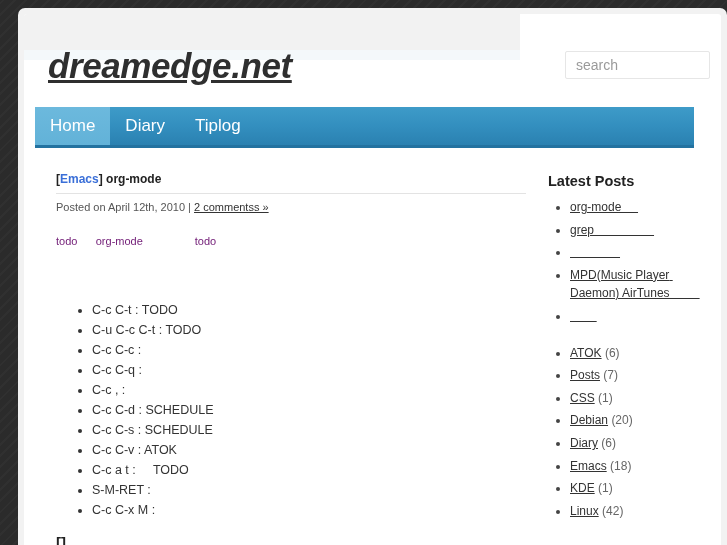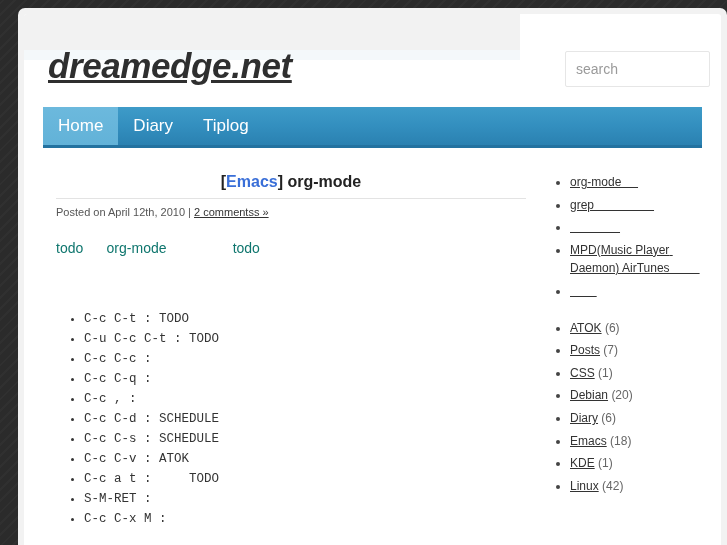--- a/index.html
+++ b/index.html
@@ -73,36 +73,36 @@
     white-space: nowrap;
   }
   #search-wrap {
     position: absolute;
     right: 11px;
     top: 37px;
     width: 145px;
   }
   #search-input {
     width: 145px;
-    height: 36px;
+    height: 28px;
     border: 1px solid #e6e6e6;
     border-radius: 2px;
     padding: 0 10px;
     font-size: 14px;
     font-family: "Liberation Sans", sans-serif;
     color: #555;
     background: #fff;
     outline: none;
   }
   #search-input::placeholder { color: #9a9a9a; }
 
   
   #nav {
     position: absolute;
-    left: 19px;
+    left: 11px;
     top: 93px;
     width: 659px;
     height: 41px;
     background: linear-gradient(to bottom, #3e9bc8 0%, #3490c0 45%, #2a81b1 100%);
     border-bottom: 3px solid #2372a0;
     display: flex;
     align-items: stretch;
   }
   .nav-item {
     display: flex;
@@ -135,56 +135,54 @@
   }
   #side-col {
     position: absolute;
     left: 524px;
     top: 22px;
     width: 165px;
   }
 
   
   #post-title {
-    font-size: 16px;
+    font-size: 12px;
     font-weight: bold;
     color: #222;
     margin: 0 0 7px 0;
     padding-bottom: 7px;
     border-bottom: 1px solid #e3e3e3;
     line-height: 1.1;
-    text-align: center;
   }
   #post-title .cat-link {
     color: #3a6fd8;
     text-decoration: none;
     cursor: pointer;
   }
   #post-meta {
     font-size: 11px;
     color: #555;
     margin: 0 0 20px 0;
   }
   #post-meta .cmt {
     color: #333;
     text-decoration: underline;
     cursor: pointer;
   }
   #post-para {
-    font-size: 14px;
-    color: #0f766e;
+    font-size: 11px;
+    color: #701a75;
     margin: 0 0 50px 0;
     white-space: pre;
     line-height: 1.5;
   }
   #key-list {
     list-style: disc;
-    margin: 4px;
+    margin: 12px;
     padding-left: 24px;
-    font-family: Liberation Mono, monospace;
   }
   #key-list li {
     font-size: 12.5px;
     color: #333;
     line-height: 1.6;
     white-space: pre;
   }
   #next-heading {
     margin-top: 14px;
     font-size: 15px;
@@ -273,20 +271,21 @@
           <li>S-M-RET :</li>
           <li>C-c C-x M :</li>
         </ul>
 
         <div id="next-heading"><span>[</span><a class="cat-link" href="#"></a><span>]  </span></div>
 
       </div>
 
       <div id="side-col">
 
+        <h2 class="side-heading">Latest Posts</h2>
         <ul class="side-list">
           <li><a href="#">org-mode     </a></li>
           <li><a href="#">grep                  </a></li>
           <li><a href="#">               </a></li>
           <li><a href="#">MPD(Music Player Daemon) AirTunes         </a></li>
           <li><a href="#">        </a></li>
         </ul>
 
         <ul class="side-list">
           <li><a href="#">ATOK</a> <span class="tag-count">(6)</span></li>

